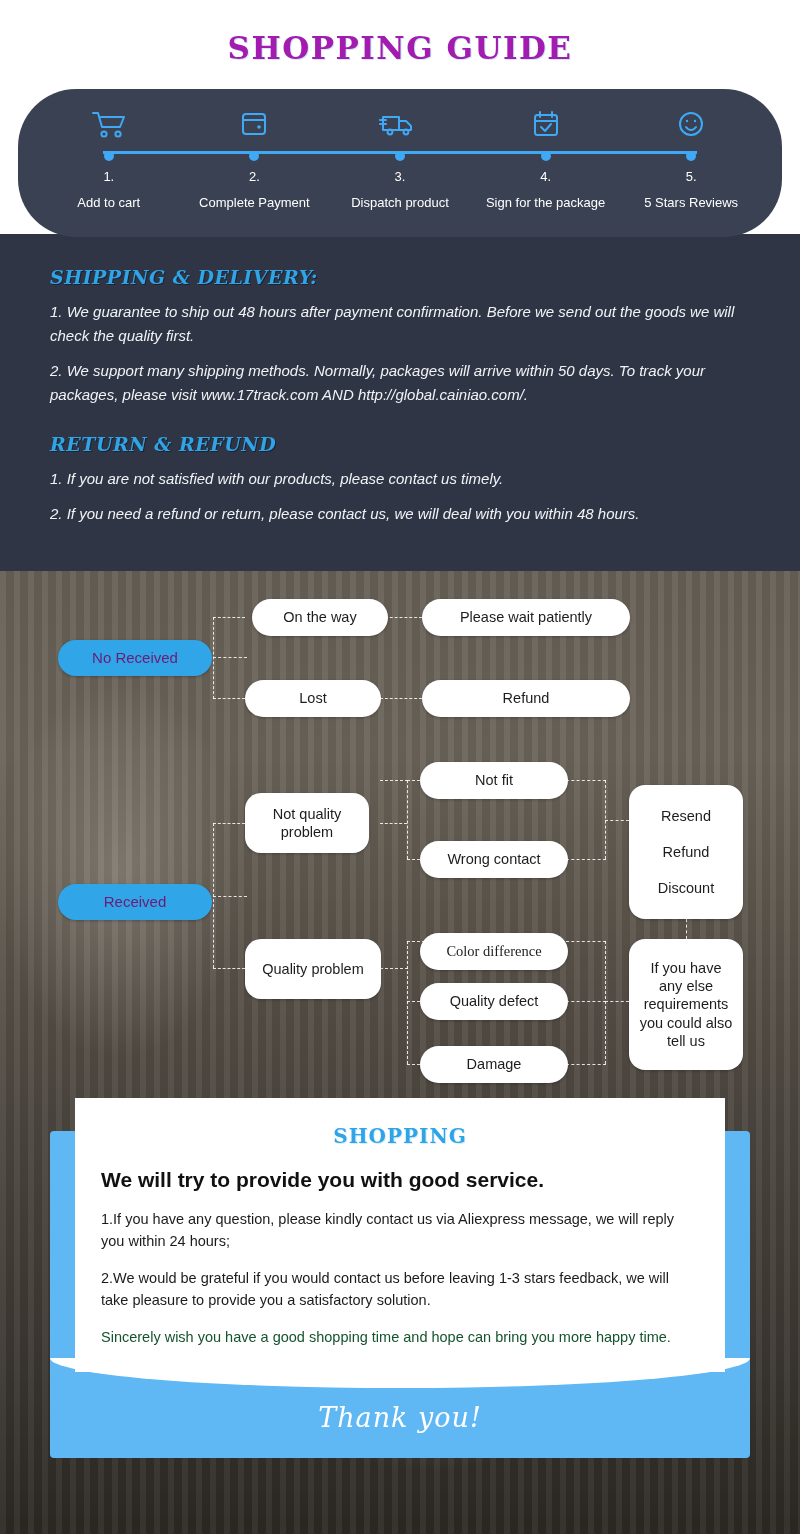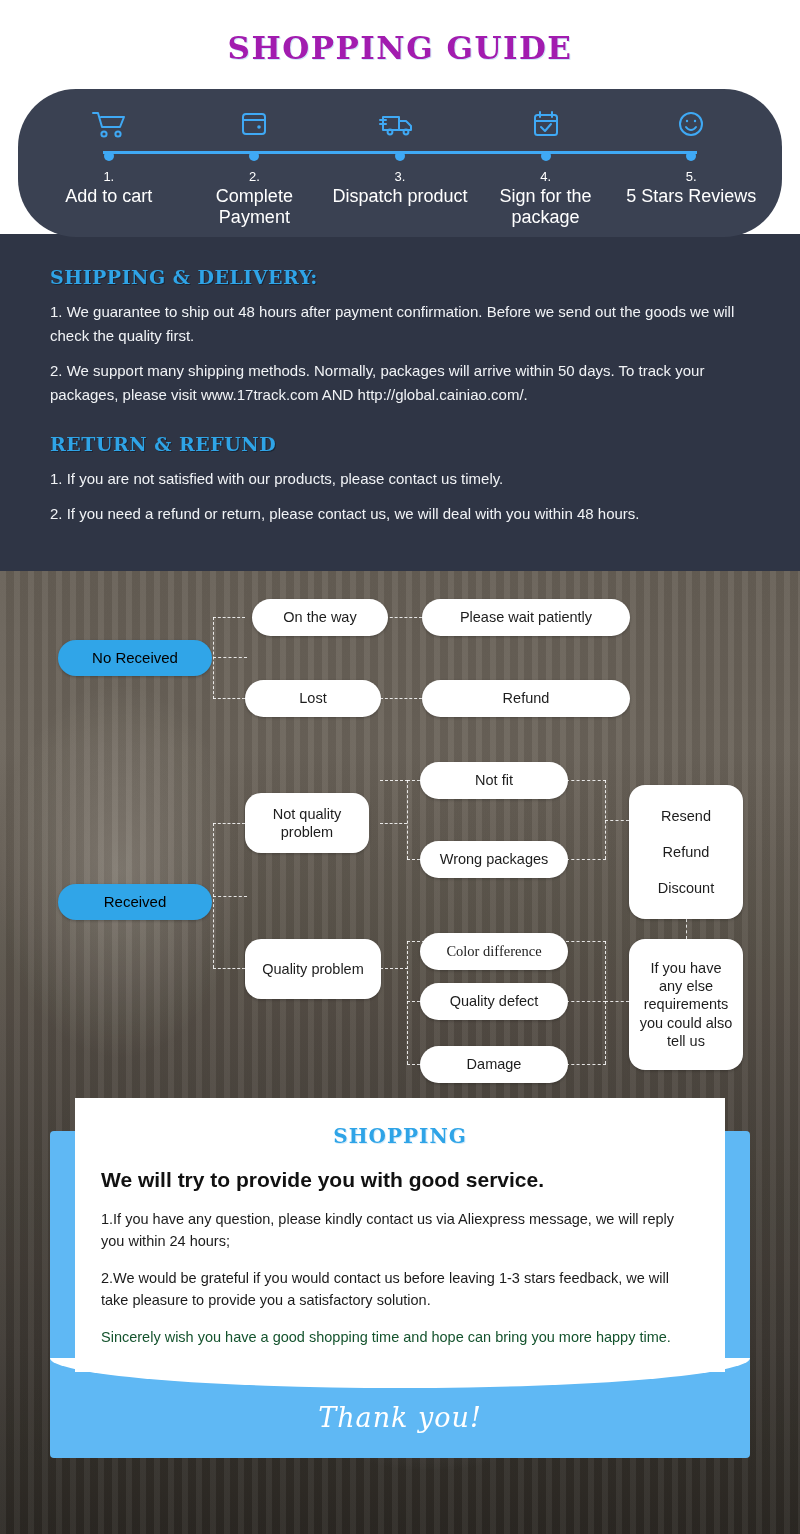--- a/index.html
+++ b/index.html
@@ -73,28 +73,29 @@
     background: #3fa9f5;
     z-index: 1;
   }
   .step-num {
     color: #ffffff;
     font-size: 13px;
     margin-top: 8px;
   }
   .step-label {
     color: #ffffff;
-    font-size: 18px;
-    margin-top: 2px;
+    font-size: 13px;
+    margin-top: 11px;
   }
 
   
   .sec-ship {
     background: #2f3545;
     padding: 32px 50px 34px 50px;
+    font-style: italic;
   }
   .blk-title {
     color: #2fa4e7;
     font-family: "DejaVu Serif", serif;
     font-weight: bold;
     font-size: 19px;
     letter-spacing: .5px;
     margin-bottom: 12px;
     text-shadow: 1px 1px 0 #1b2433;
   }
@@ -139,21 +140,21 @@
     display: flex;
     align-items: center;
     justify-content: center;
     text-align: center;
     line-height: 1.25;
     box-shadow: 0 1px 3px rgba(0,0,0,.25);
     padding: 4px 8px;
   }
   .pill.blue {
     background: #30a5e8;
-    color: #000000;
+    color: #701a75;
     border-radius: 20px;
     font-size: 15px;
   }
   .pill.box { border-radius: 16px; }
   .conn {
     position: absolute;
     border-color: rgba(255,255,255,.85);
     border-style: dashed;
     border-width: 0;
   }
@@ -358,21 +359,21 @@
     <div class="conn" style="left:566px; top:493px; width:40px; border-top-width:1px;"></div>
     <div class="conn" style="left:605px; top:370px; height:123px; border-left-width:1px;"></div>
     <div class="conn" style="left:605px; top:430px; width:24px; border-top-width:1px;"></div>
     <div class="conn" style="left:686px; top:348px; height:20px; border-left-width:1px;"></div>
 
     <div class="pill blue" style="left:58px; top:313px; width:154px; height:36px;">Received</div>
     <div class="pill box" style="left:245px; top:222px; width:124px; height:60px;">Not quality problem</div>
     <div class="pill box" style="left:245px; top:368px; width:136px; height:60px;">Quality problem</div>
 
     <div class="pill" style="left:420px; top:191px; width:148px; height:37px;">Not fit</div>
-    <div class="pill" style="left:420px; top:270px; width:148px; height:37px;">Wrong packages</div>
+    <div class="pill" style="left:420px; top:270px; width:148px; height:37px;">Wrong contact</div>
     <div class="pill" style="left:420px; top:362px; width:148px; height:37px;font-family:Liberation Serif, serif;">Color difference</div>
     <div class="pill" style="left:420px; top:412px; width:148px; height:37px;text-align:center;">Quality defect</div>
     <div class="pill" style="left:420px; top:475px; width:148px; height:37px;">Damage</div>
 
     <div class="pill box" style="left:629px; top:214px; width:114px; height:134px; flex-direction:column; justify-content:space-evenly;">
       <span>Resend</span>
       <span>Refund</span>
       <span>Discount</span>
     </div>
     <div class="pill box" style="left:629px; top:368px; width:114px; height:131px;">If you have any else requirements you could also tell us</div>

